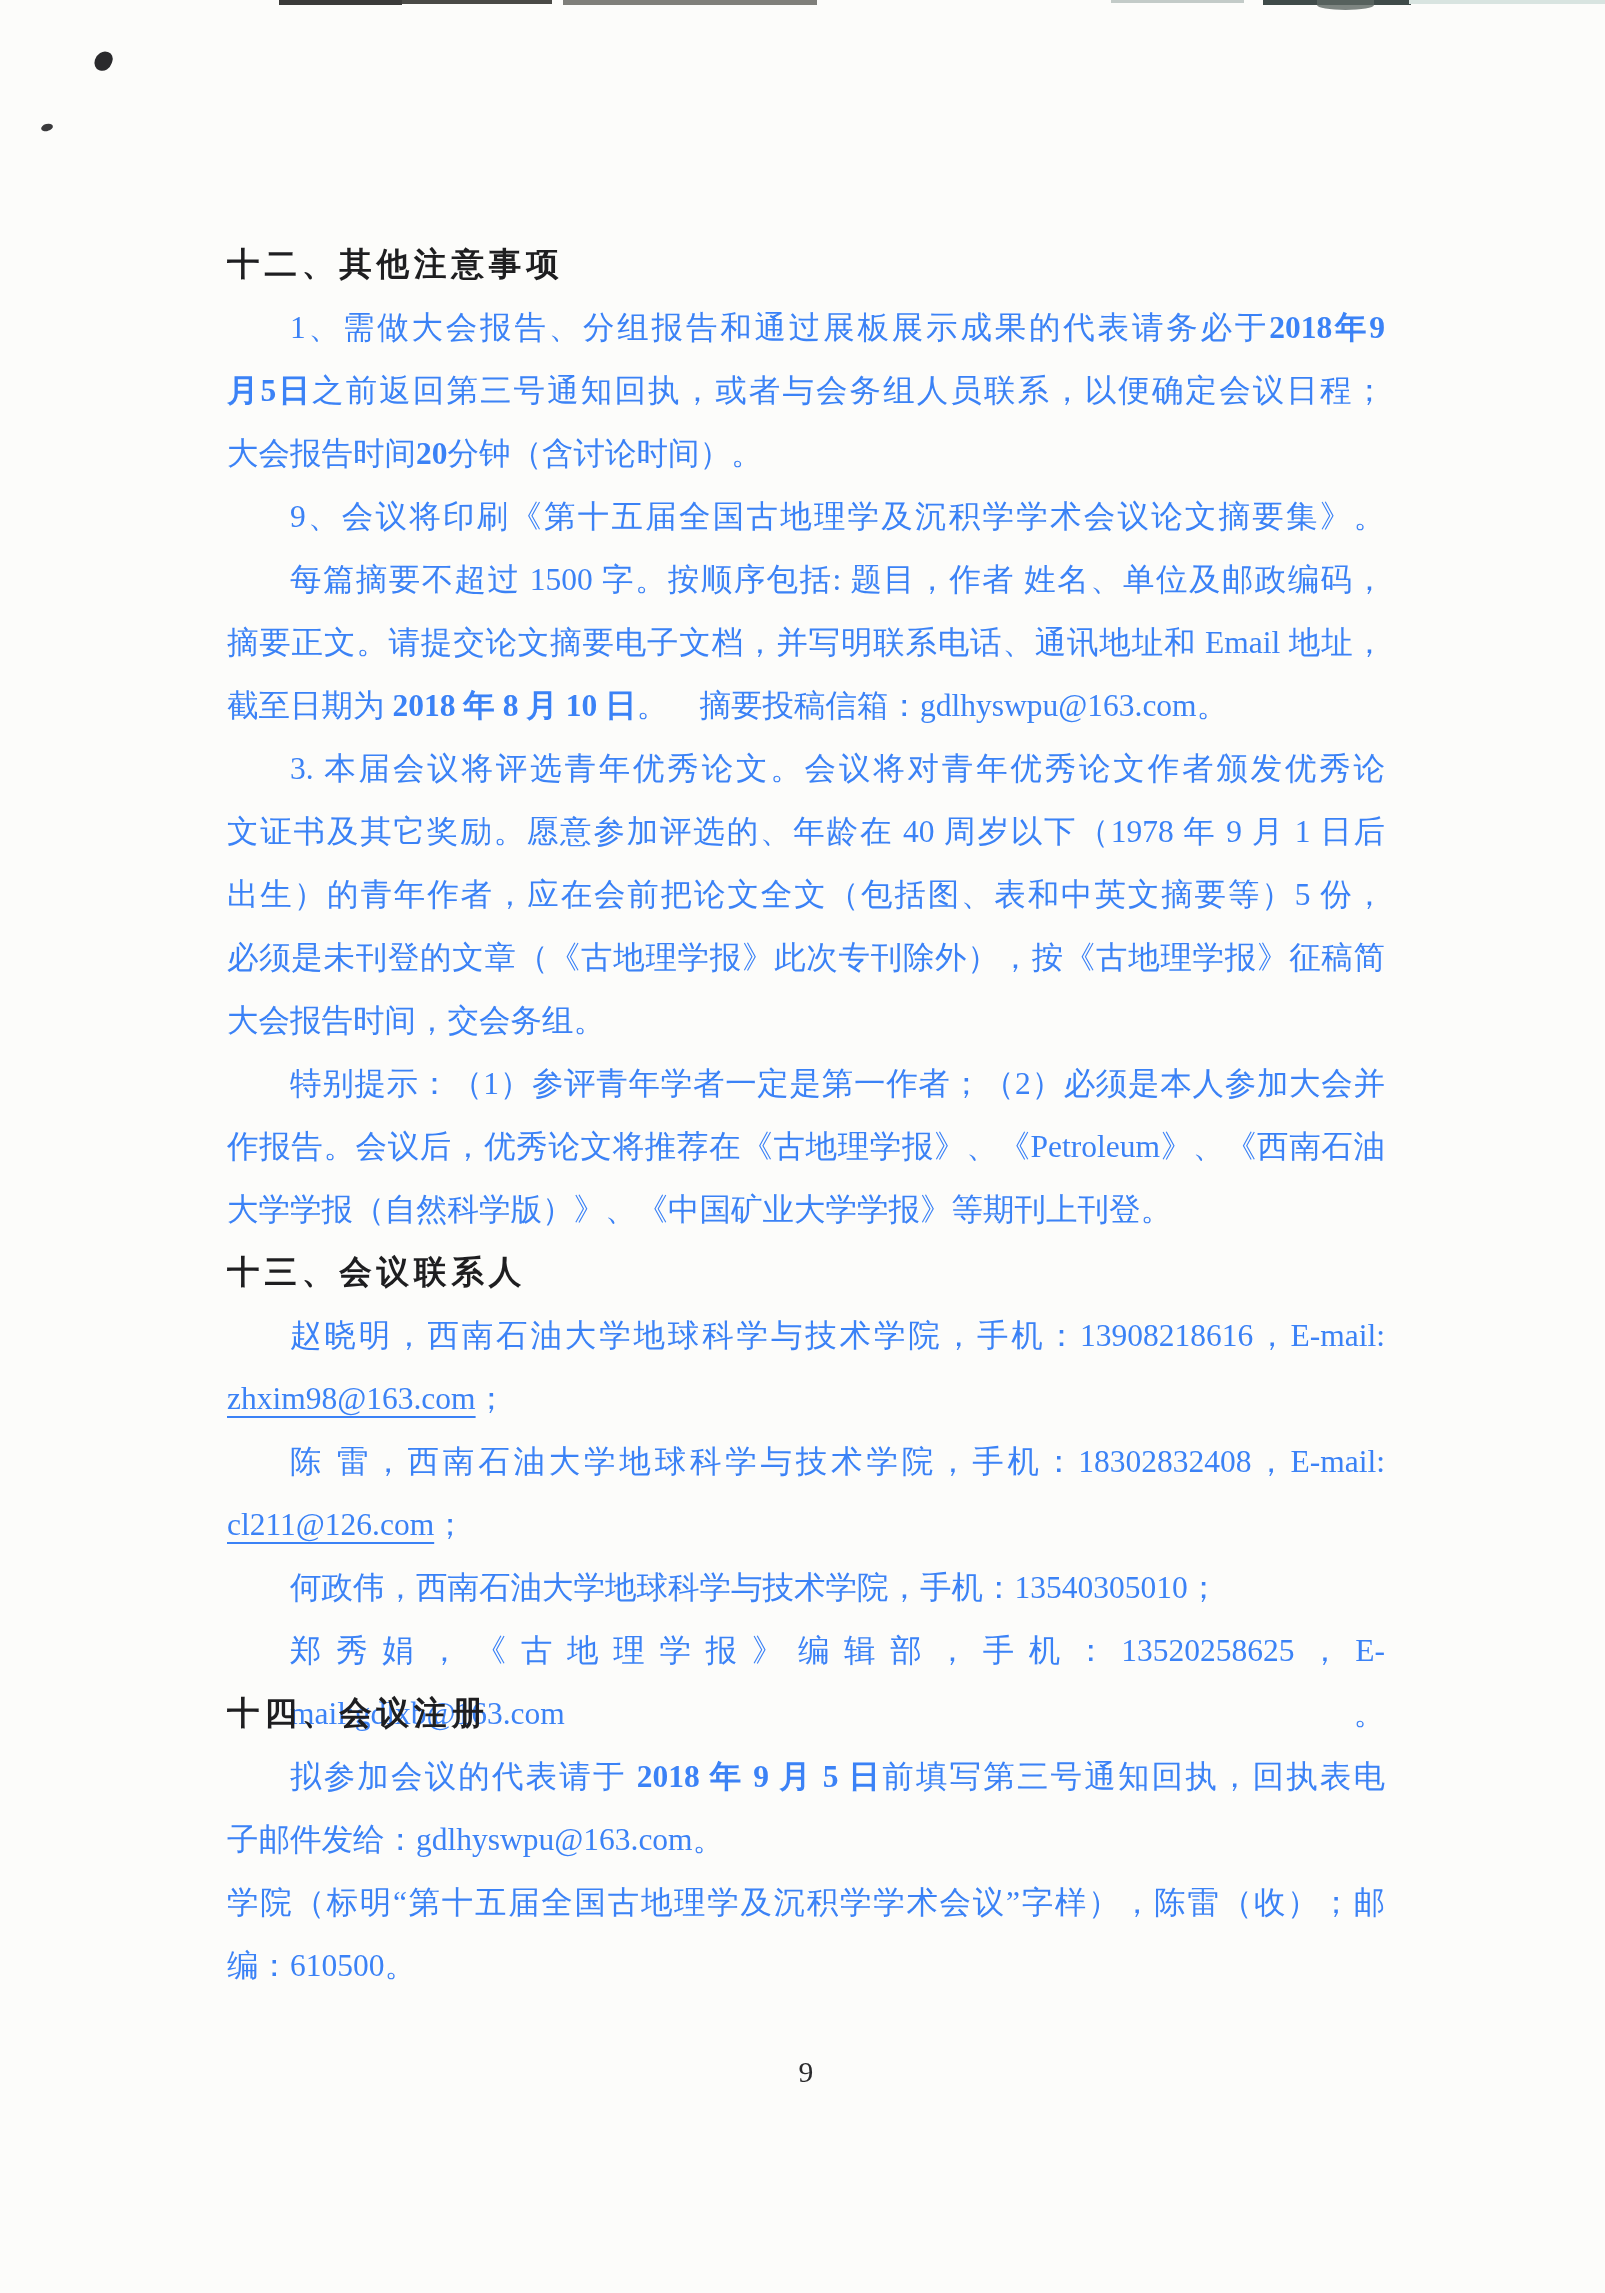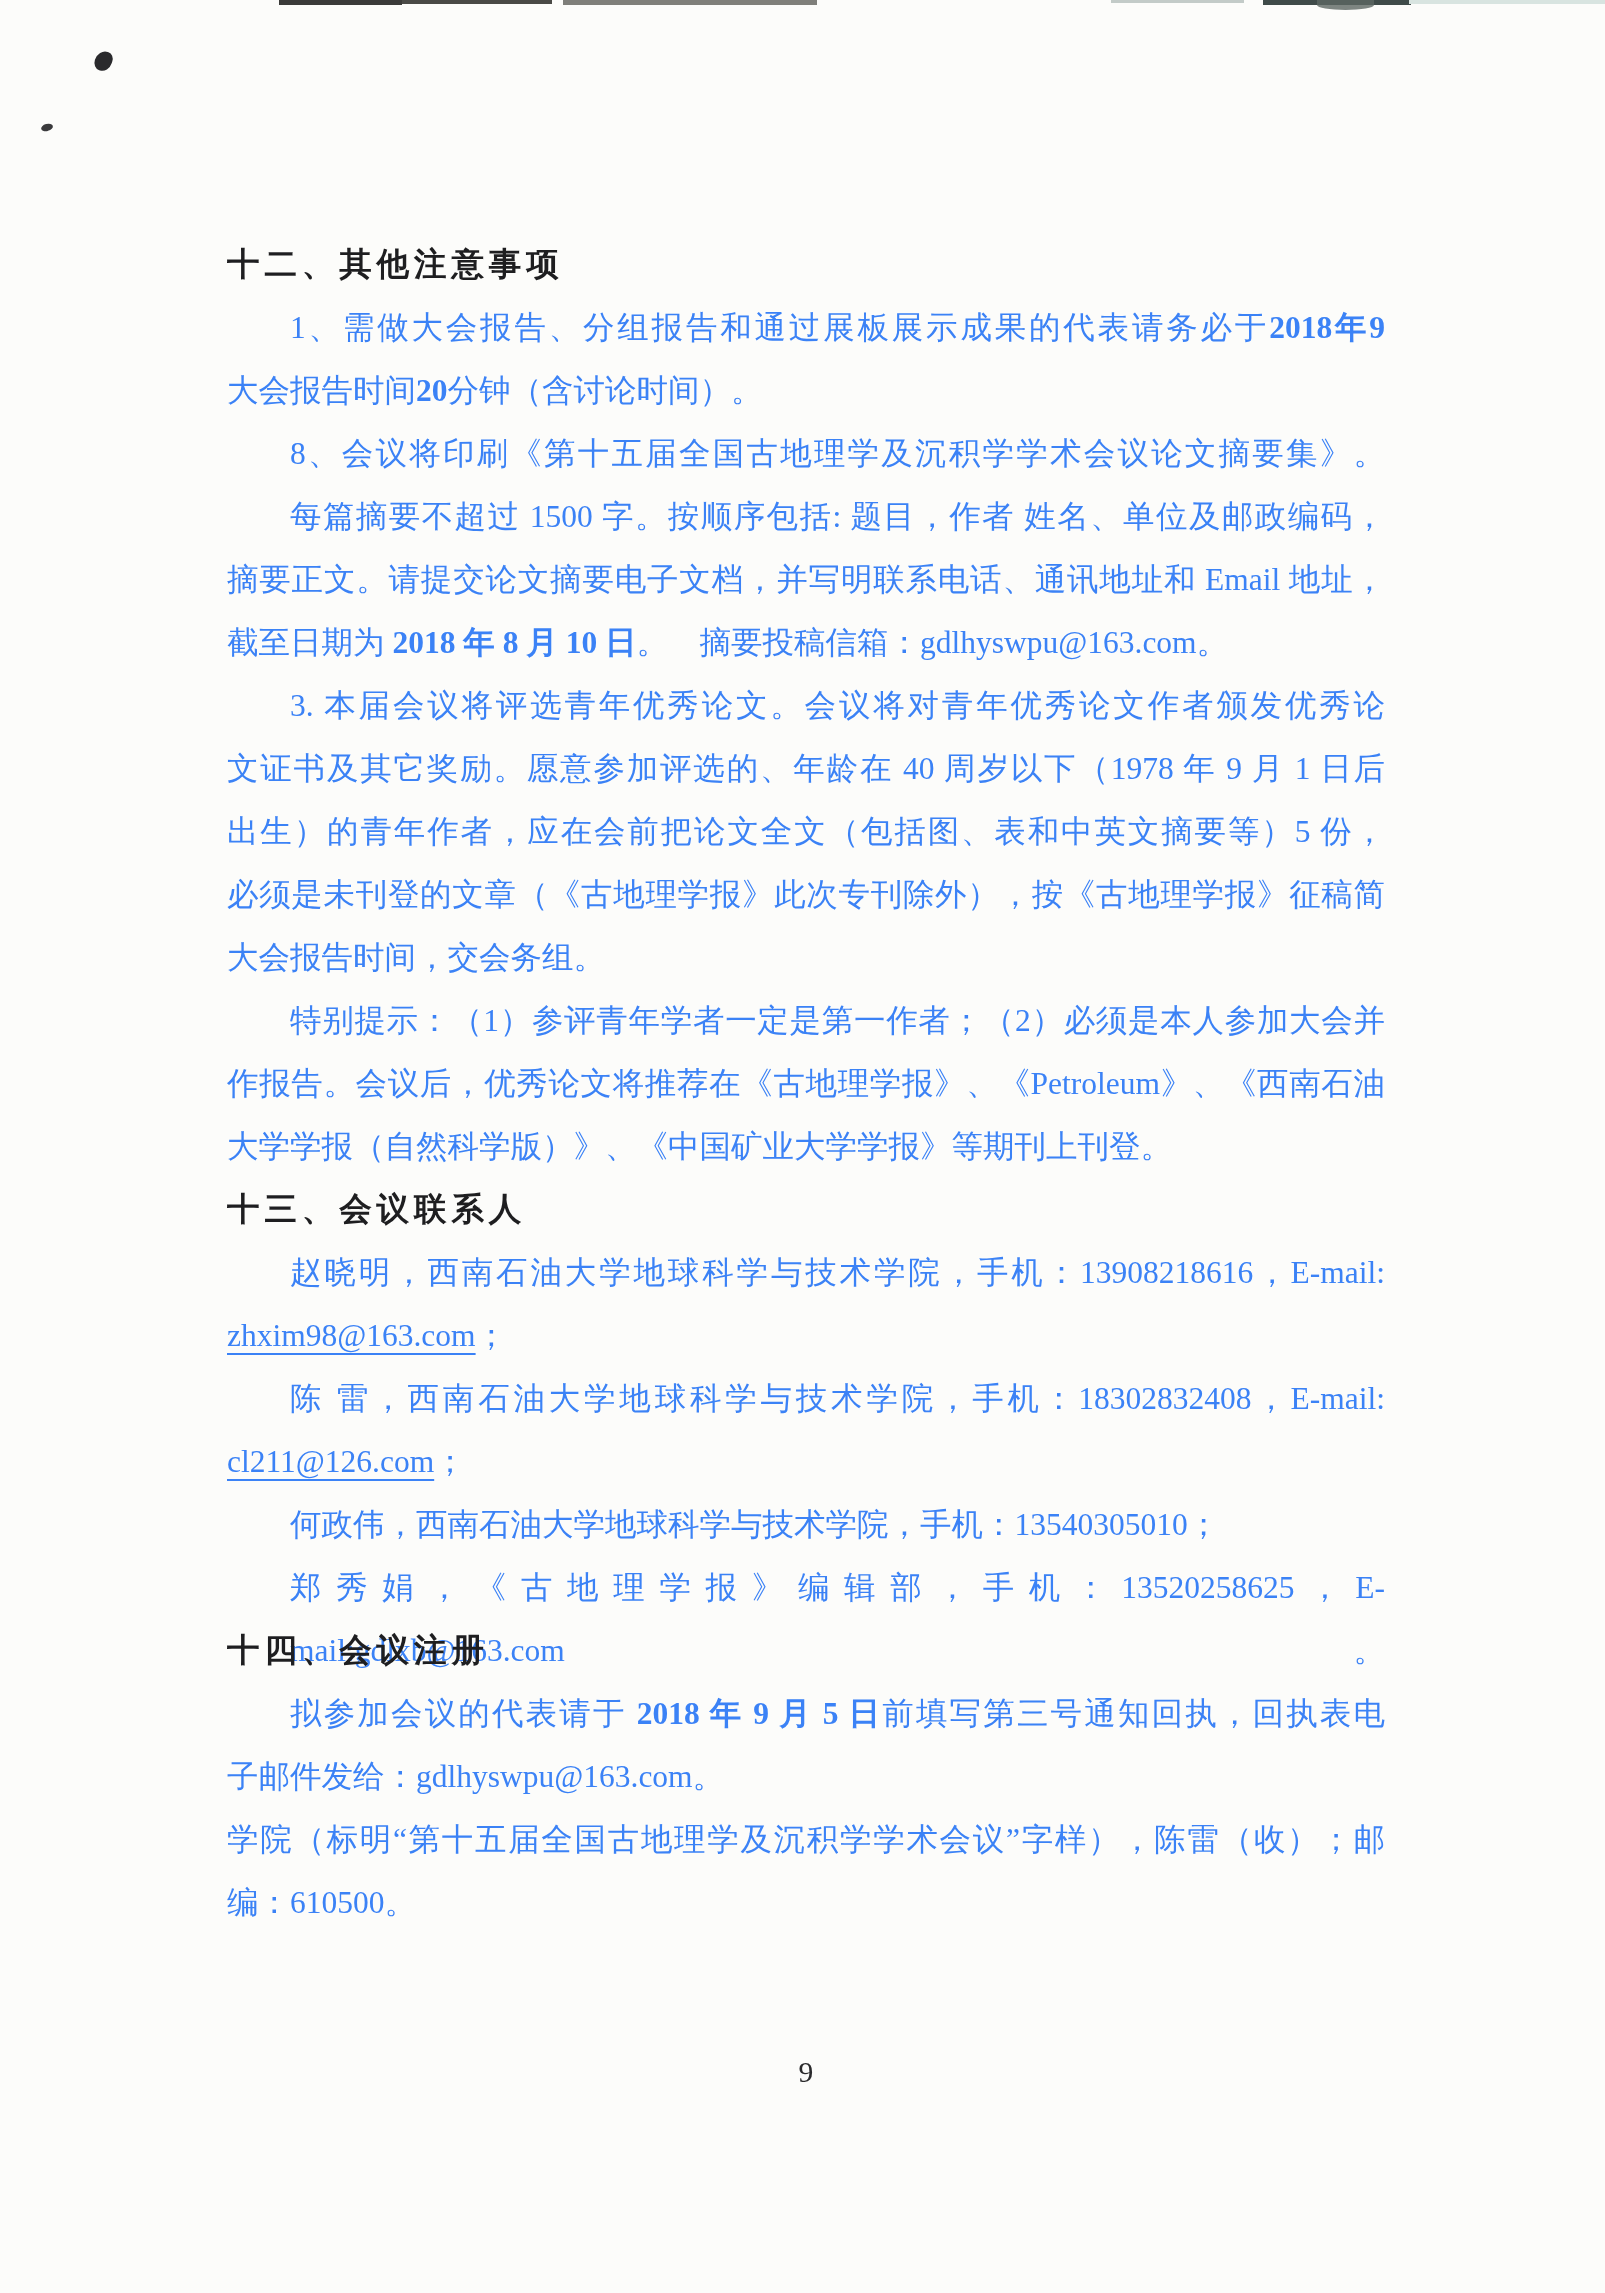--- a/index.html
+++ b/index.html
@@ -52,22 +52,23 @@
   <div class="artifact edge-4"></div>
   <div class="artifact edge-5"></div>
   <div class="artifact edge-smudge"></div>
   <div class="artifact edge-tint"></div>
   <div class="artifact speck-1"></div>
   <div class="artifact speck-2"></div>
 
   <main class="content">
       <div class="line heading"><span>十二、其他注意事项</span></div>
       <div class="line indent full"><span>1、需做大会报告、分组报告和通过展板展示成果的代表请务必于</span><span class="b">2018年9</span></div>
+      <div class="line full"><span class="b">月5日</span><span>之前返回第三号通知回执，或者与会务组人员联系，以便确定会议日程；</span></div>
       <div class="line"><span>大会报告时间</span><span class="b">20</span><span>分钟（含讨论时间）。</span></div>
-      <div class="line indent full"><span>8、会议将印刷《第十五届全国古地理学及沉积学学术会议论文摘要集》。</span></div>
+      <div class="line indent full"><span>9、会议将印刷《第十五届全国古地理学及沉积学学术会议论文摘要集》。</span></div>
       <div class="line indent full"><span>每篇摘要不超过 1500 字。按顺序包括: 题目，作者 姓名、单位及邮政编码，</span></div>
       <div class="line full"><span>摘要正文。请提交论文摘要电子文档，并写明联系电话、通讯地址和 Email 地址，</span></div>
       <div class="line"><span>截至日期为 </span><span class="b">2018 年 8 月 10 日</span><span>。　摘要投稿信箱：gdlhyswpu@163.com。</span></div>
       <div class="line indent full"><span>3. 本届会议将评选青年优秀论文。会议将对青年优秀论文作者颁发优秀论</span></div>
       <div class="line full"><span>文证书及其它奖励。愿意参加评选的、年龄在 40 周岁以下（1978 年 9 月 1 日后</span></div>
       <div class="line full"><span>出生）的青年作者，应在会前把论文全文（包括图、表和中英文摘要等）5 份，</span></div>
       <div class="line full"><span>必须是未刊登的文章（《古地理学报》此次专刊除外），按《古地理学报》征稿简</span></div>
       <div class="line"><span>大会报告时间，交会务组。</span></div>
       <div class="line indent full"><span>特别提示：（1）参评青年学者一定是第一作者；（2）必须是本人参加大会并</span></div>
       <div class="line full"><span>作报告。会议后，优秀论文将推荐在《古地理学报》、《Petroleum》、《西南石油</span></div>

